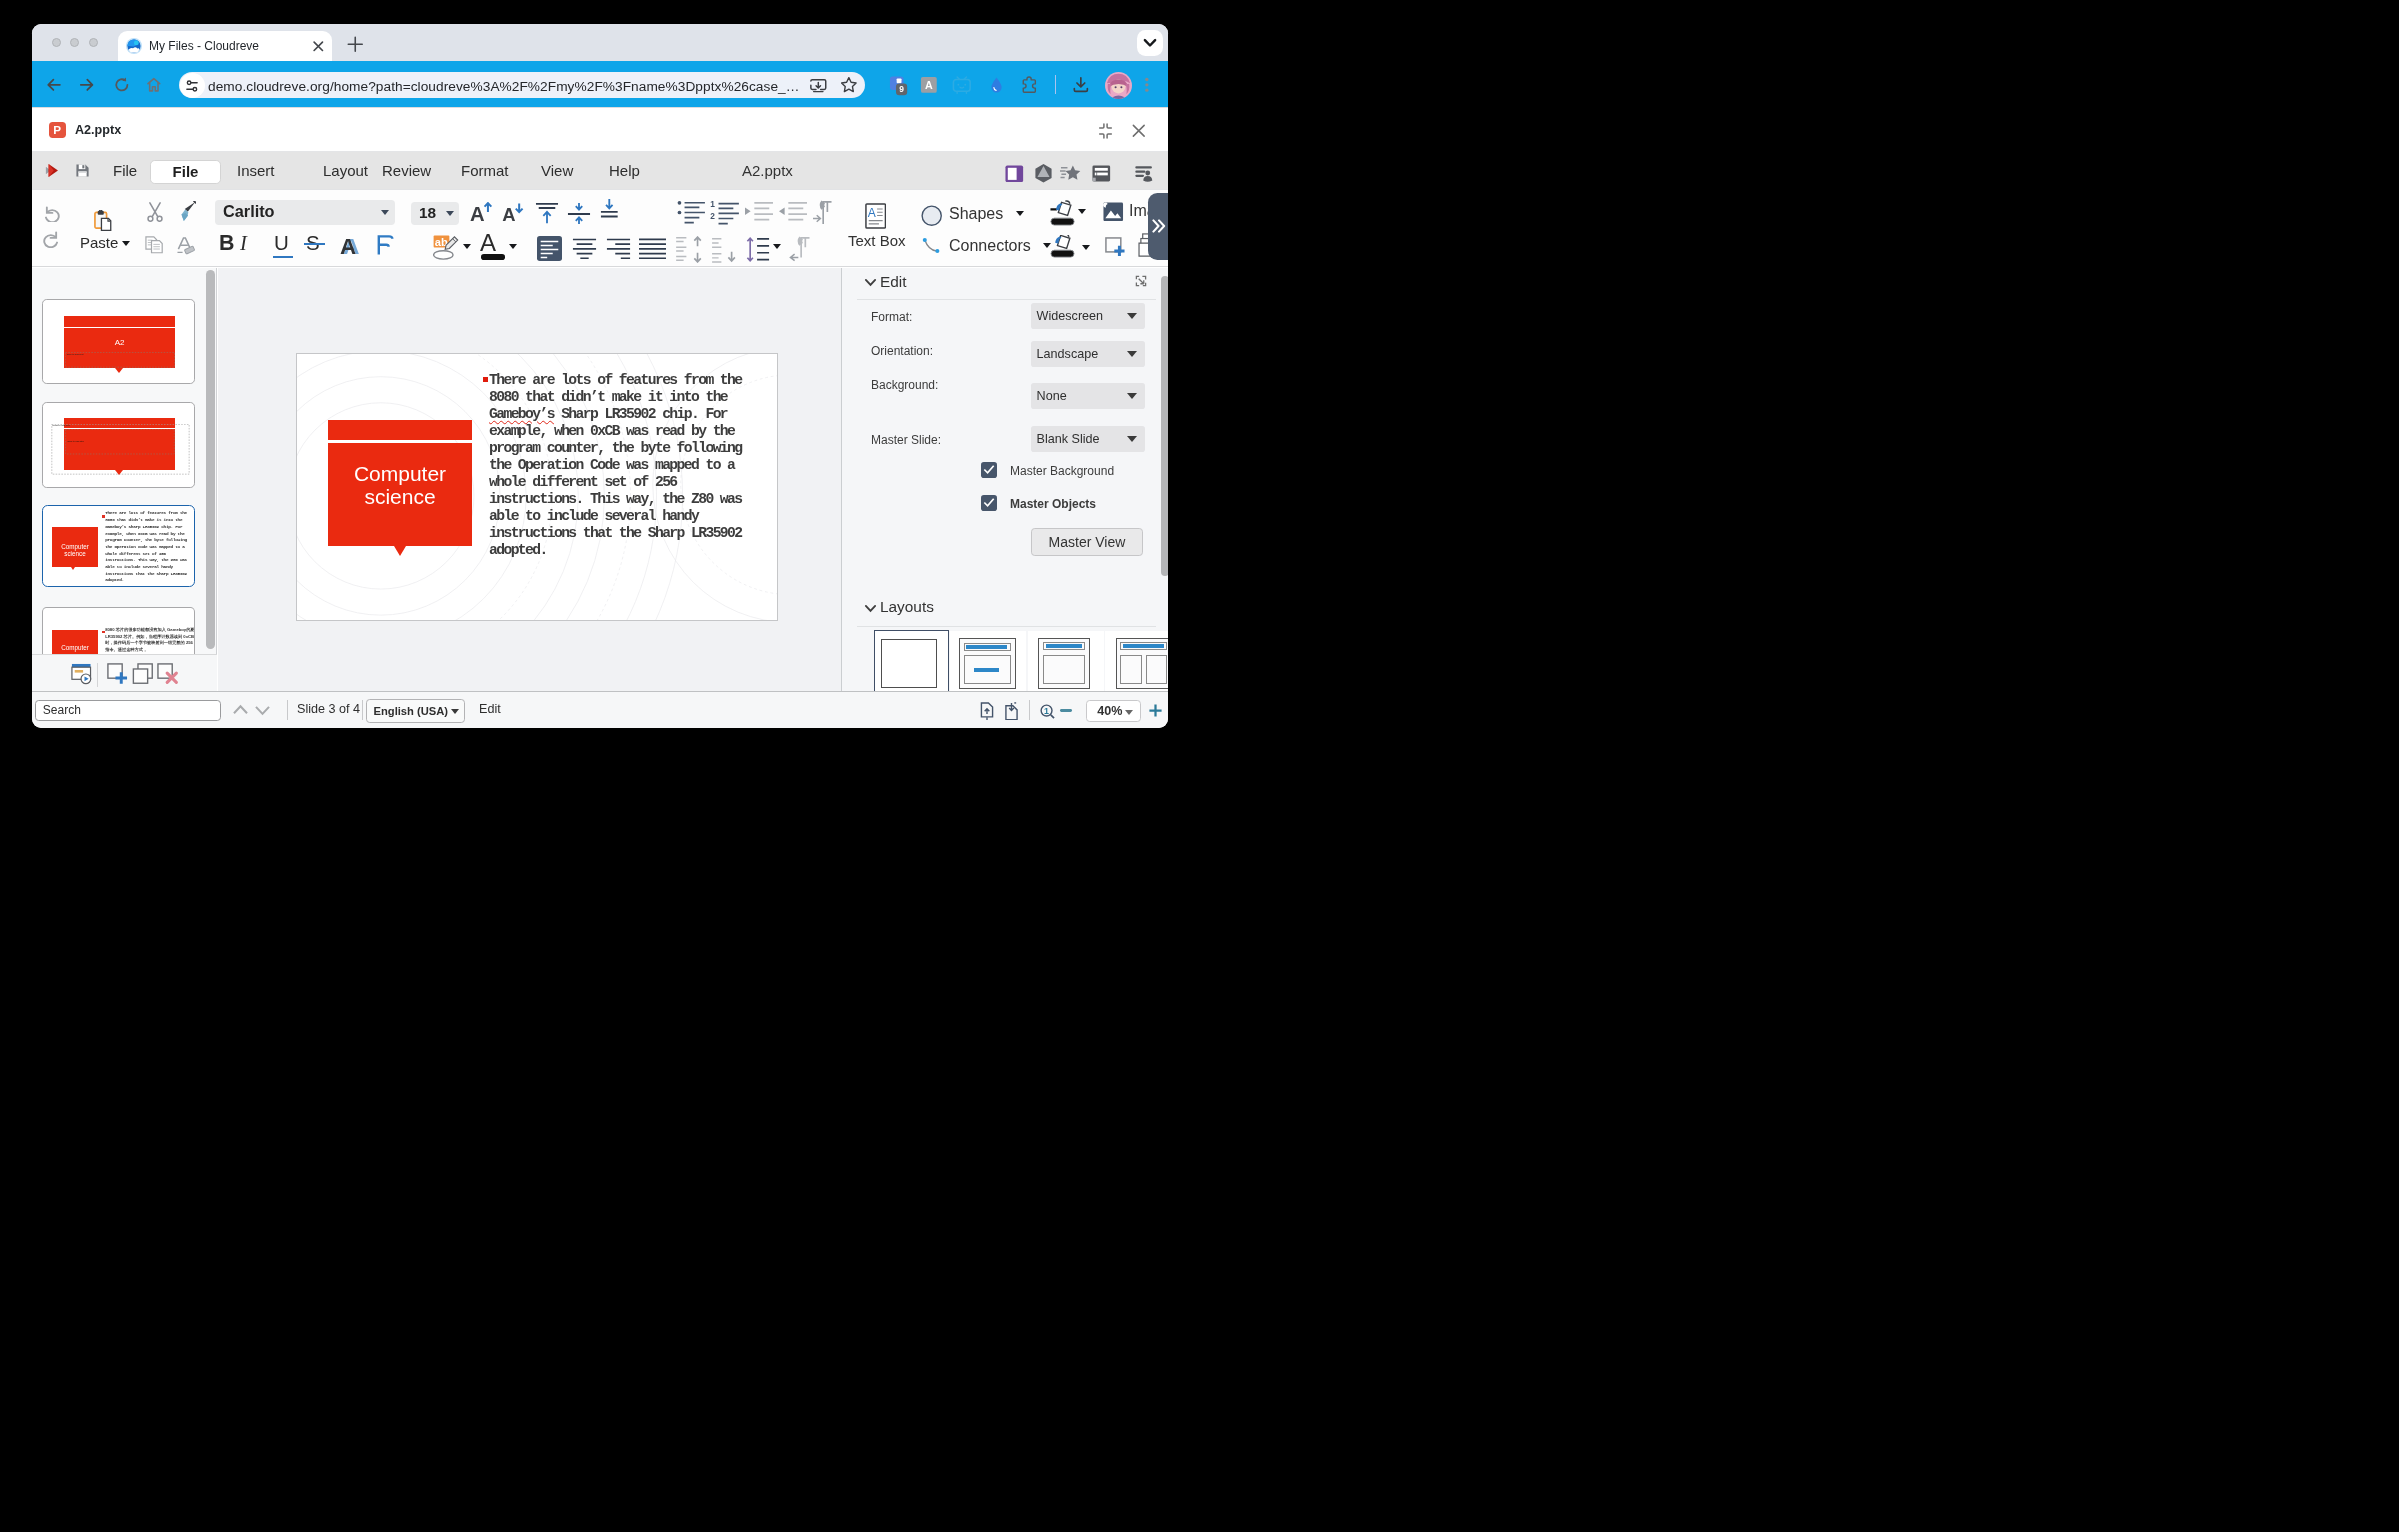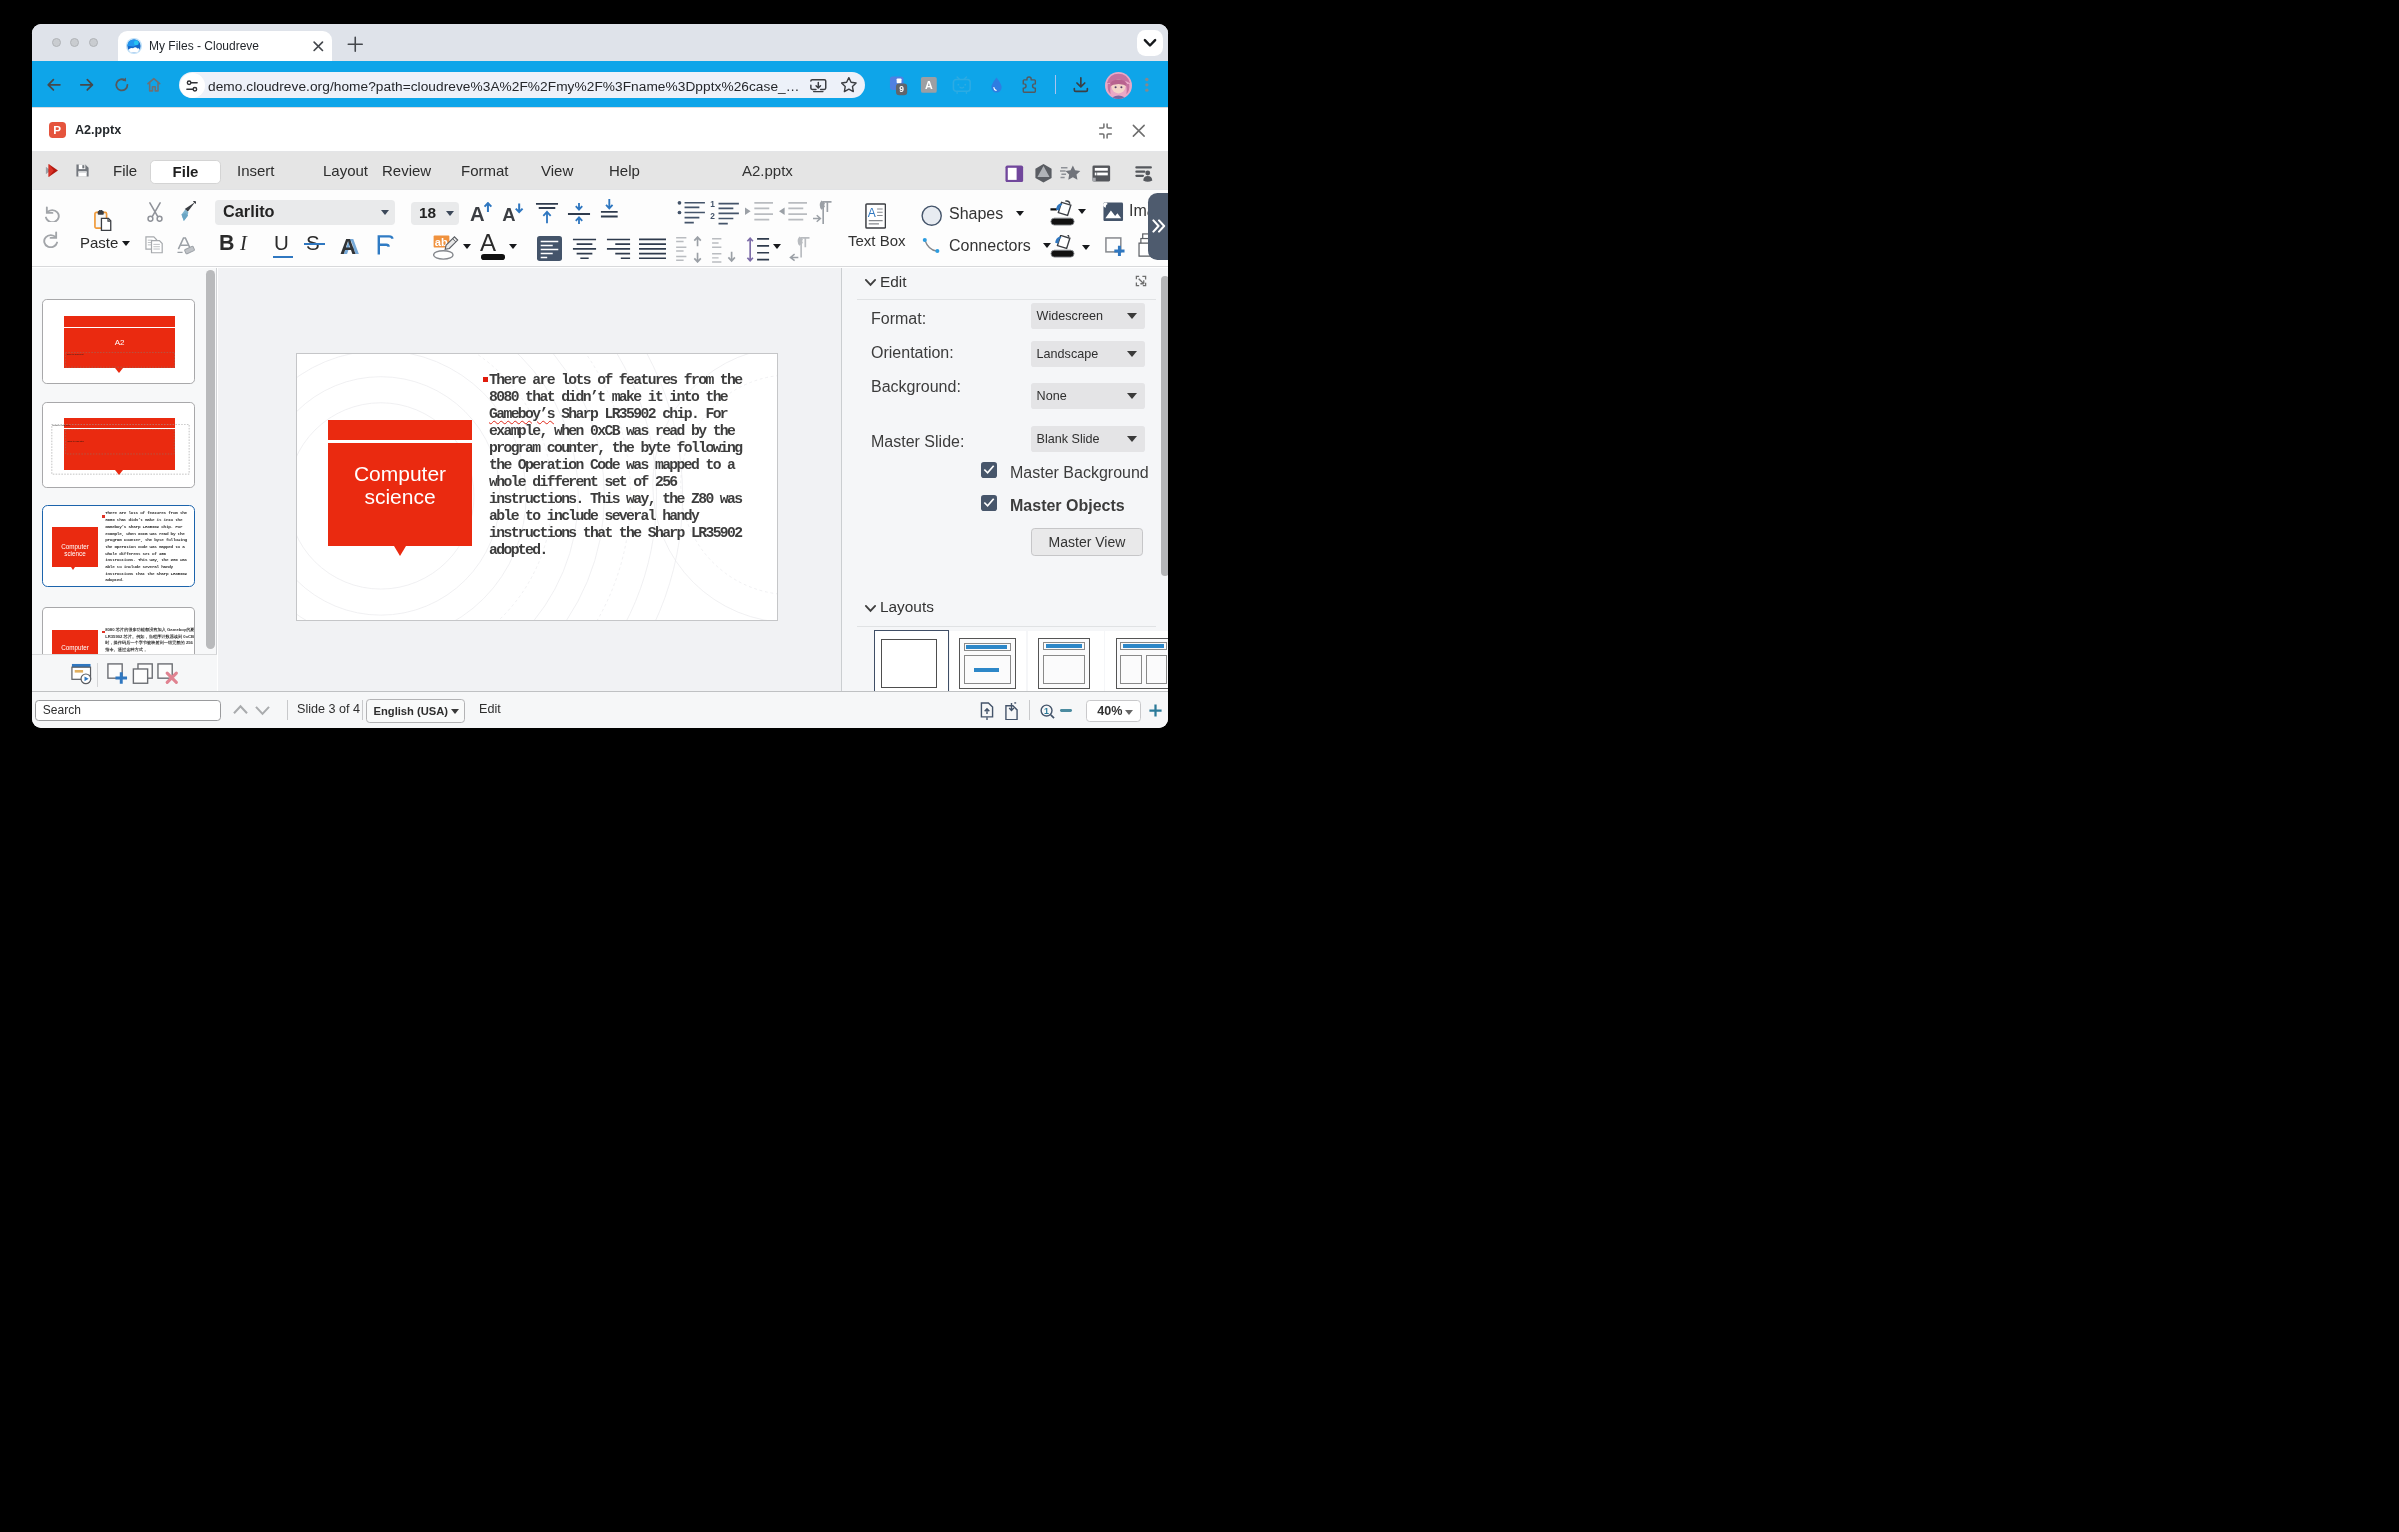--- a/index.html
+++ b/index.html
@@ -39,21 +39,21 @@
   .tlabel { position:absolute; font-size:13px; color:#333; }
   
   #main { position:absolute; left:0; top:244px; width:1136px; height:424px; }
   #lpanel { position:absolute; left:0; top:0; width:185px; height:424px; background:#f7f8f9; border-right:0.9px solid #d0d2d5;}
   .thumb { position:absolute; left:10.2px; width:153px; background:#fff; border:0.9px solid #a8a8aa; border-radius:4.7px; overflow:hidden;}
   #lpscroll { position:absolute; left:174px; top:2.3px; width:8.9px; height:379px; background:#b9babc; border-radius:4.7px; }
   #lptools { position:absolute; left:0; top:386px; width:185px; height:38px; background:#f6f7f8; border-top:0.9px solid #d8d9da;}
   #canvas { position:absolute; left:186px; top:0; width:623px; height:424px; background:#f1f2f4; }
   #slide { position:absolute; left:78px; top:85px; width:482px; height:268px; background:#fff; border:0.9px solid #c5c6c8; overflow:hidden;}
   #rpanel { position:absolute; left:809px; top:0; width:328px; height:424px; background:#f5f6f8; border-left:0.9px solid #cbced1; }
-  .rlabel { position:absolute; font-size:16px; color:#3c3c3c; }
+  .rlabel { position:absolute; font-size:12px; color:#3c3c3c; }
   .dd { position:absolute; left:189px; width:114px; height:26px; background:#e4e4e6; border-radius:2.8px;
         font-size:12.6px; color:#2f2f2f; line-height:26px; padding-left:5.6px; }
   .dd .arr { position:absolute; right:8.4px; top:10.3px; width:0; height:0;
              border-left:5.1px solid transparent; border-right:5.1px solid transparent; border-top:6px solid #3a3a3a; }
   .cb { position:absolute; left:139px; width:16px; height:15.5px; background:#47566b; border-radius:2.8px; color:#fff; }
   
   #statusbar { position:absolute; left:0; top:667px; width:1136px; height:37px; background:#f6f7f8; border-top:0.9px solid #bfc1c3; }
   #search { position:absolute; left:3.3px; top:8px; width:186px; height:21px; background:#fff;
             border:0.9px solid #9a9b9d; border-radius:3.7px; font-size:12px; color:#2e2e2e; line-height:18.6px; padding-left:6.5px;}
   .sbtxt { position:absolute; top:0; height:37px; line-height:34px; font-size:12.6px; color:#2e2e2e; }

